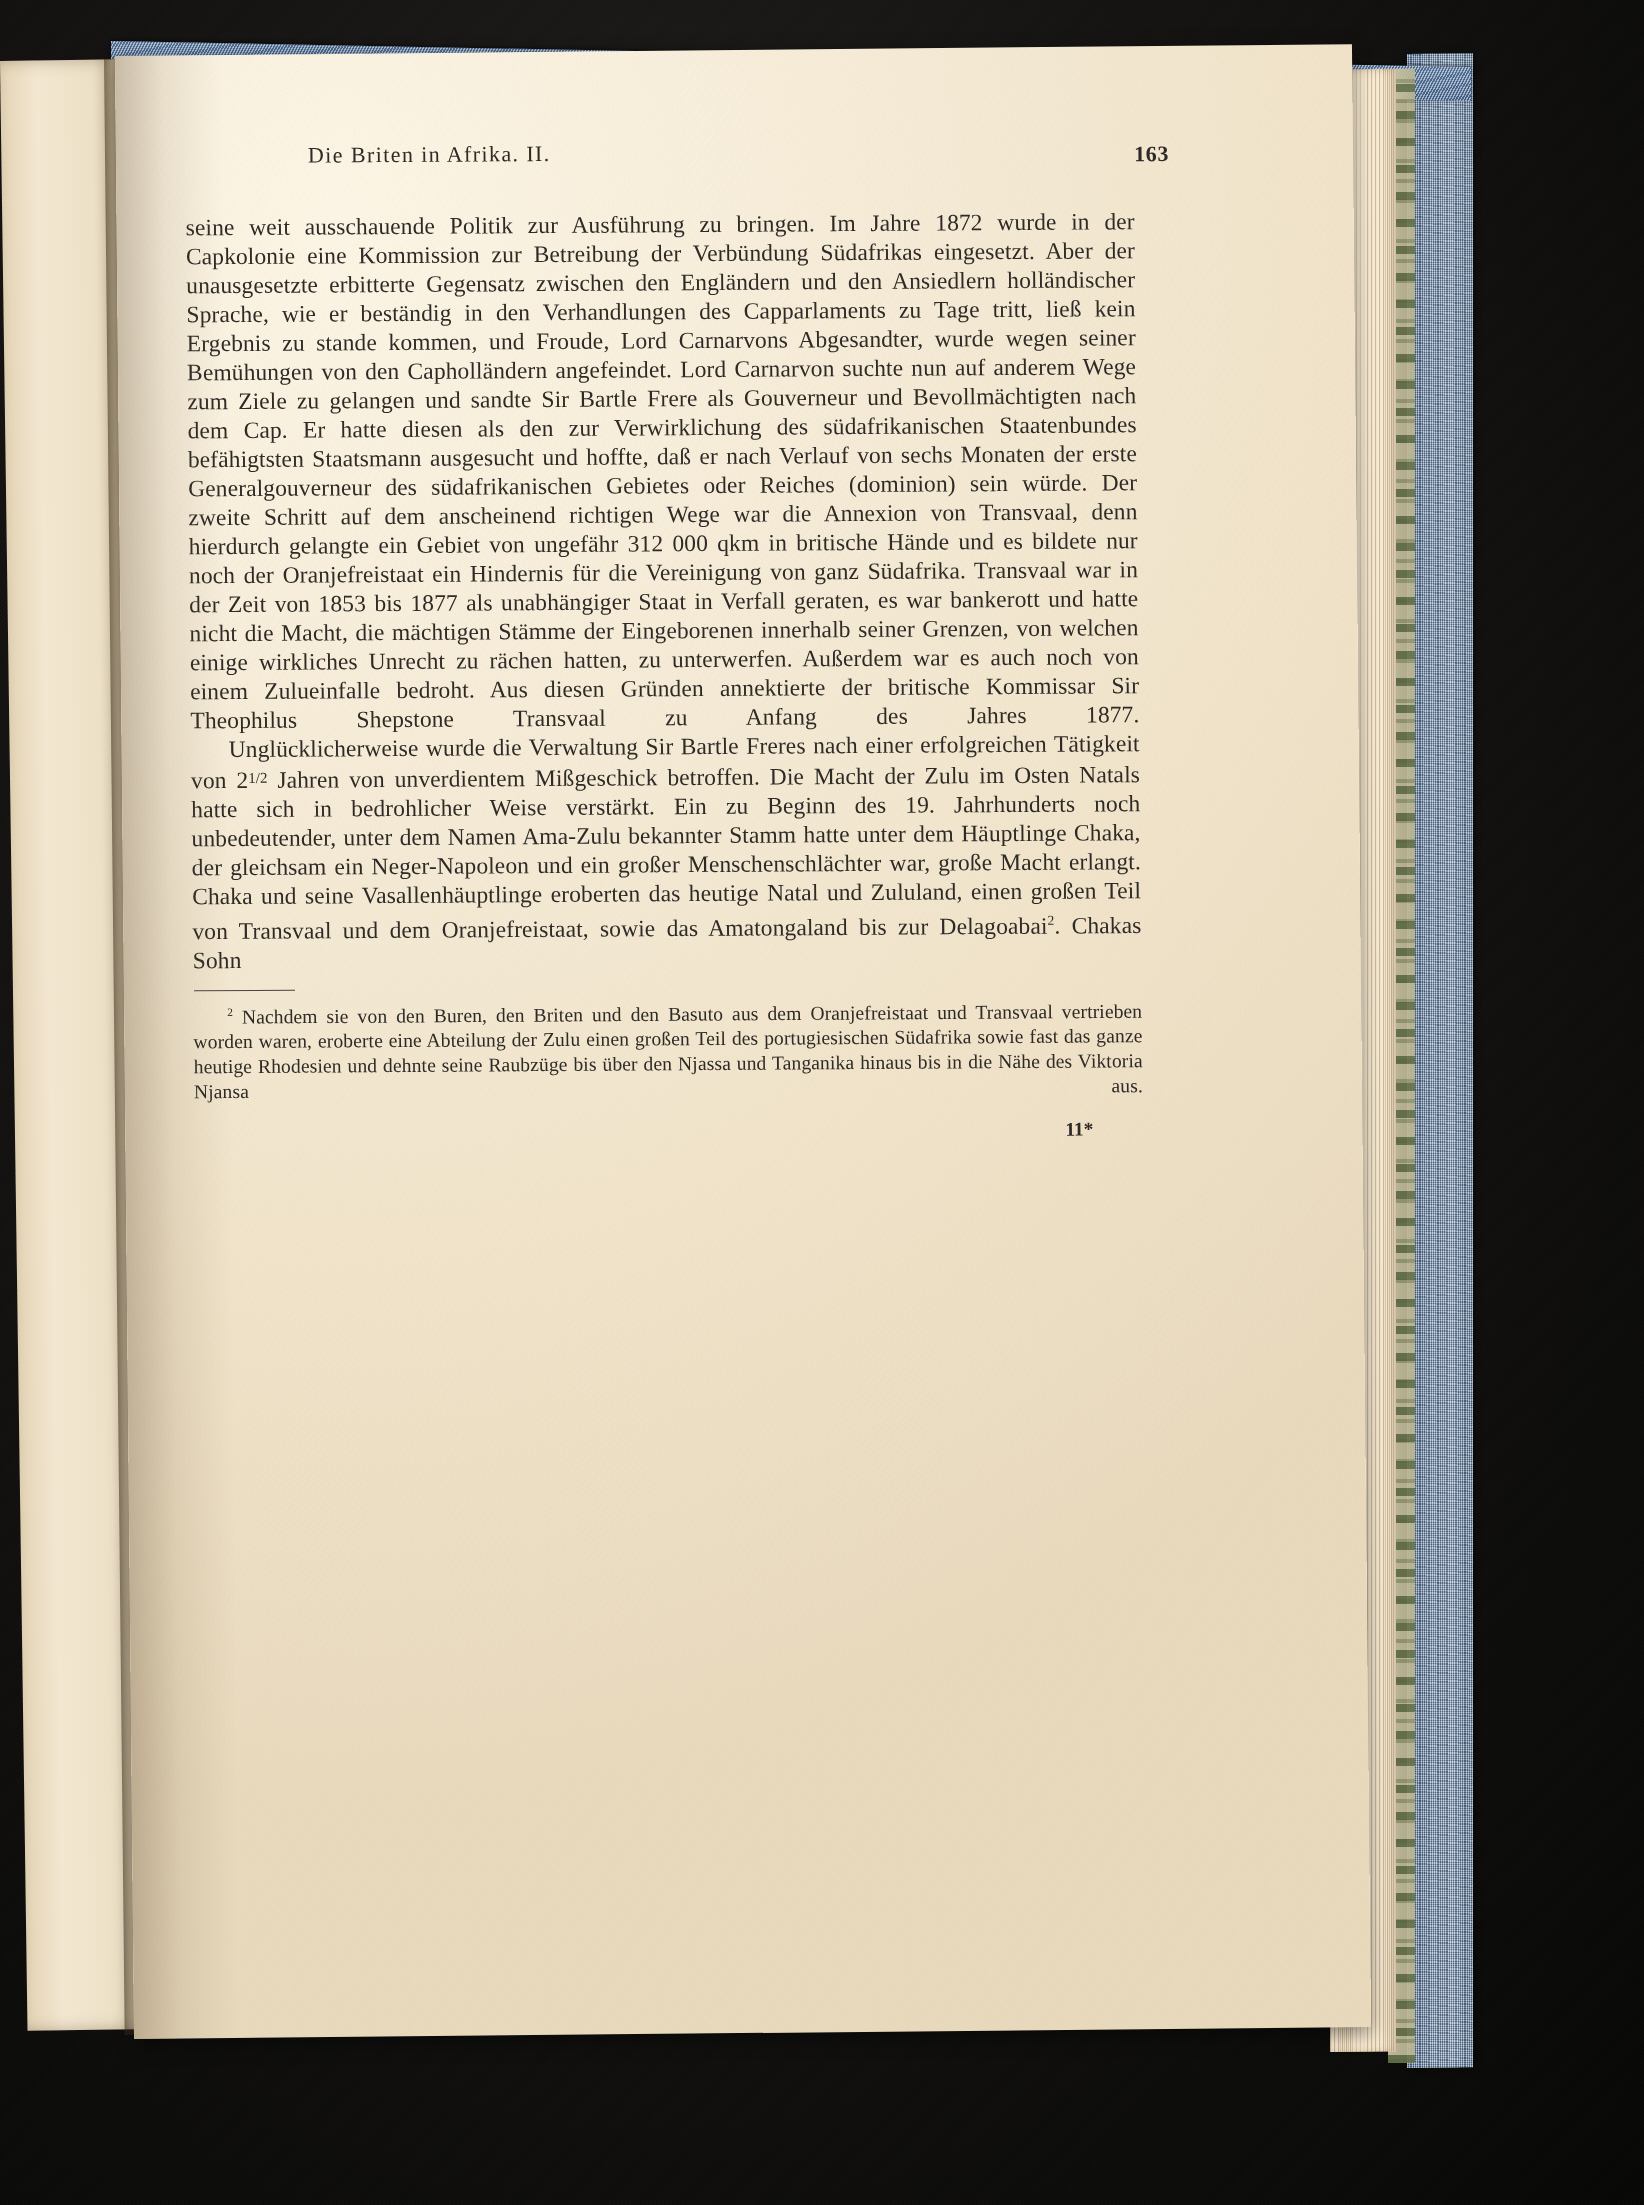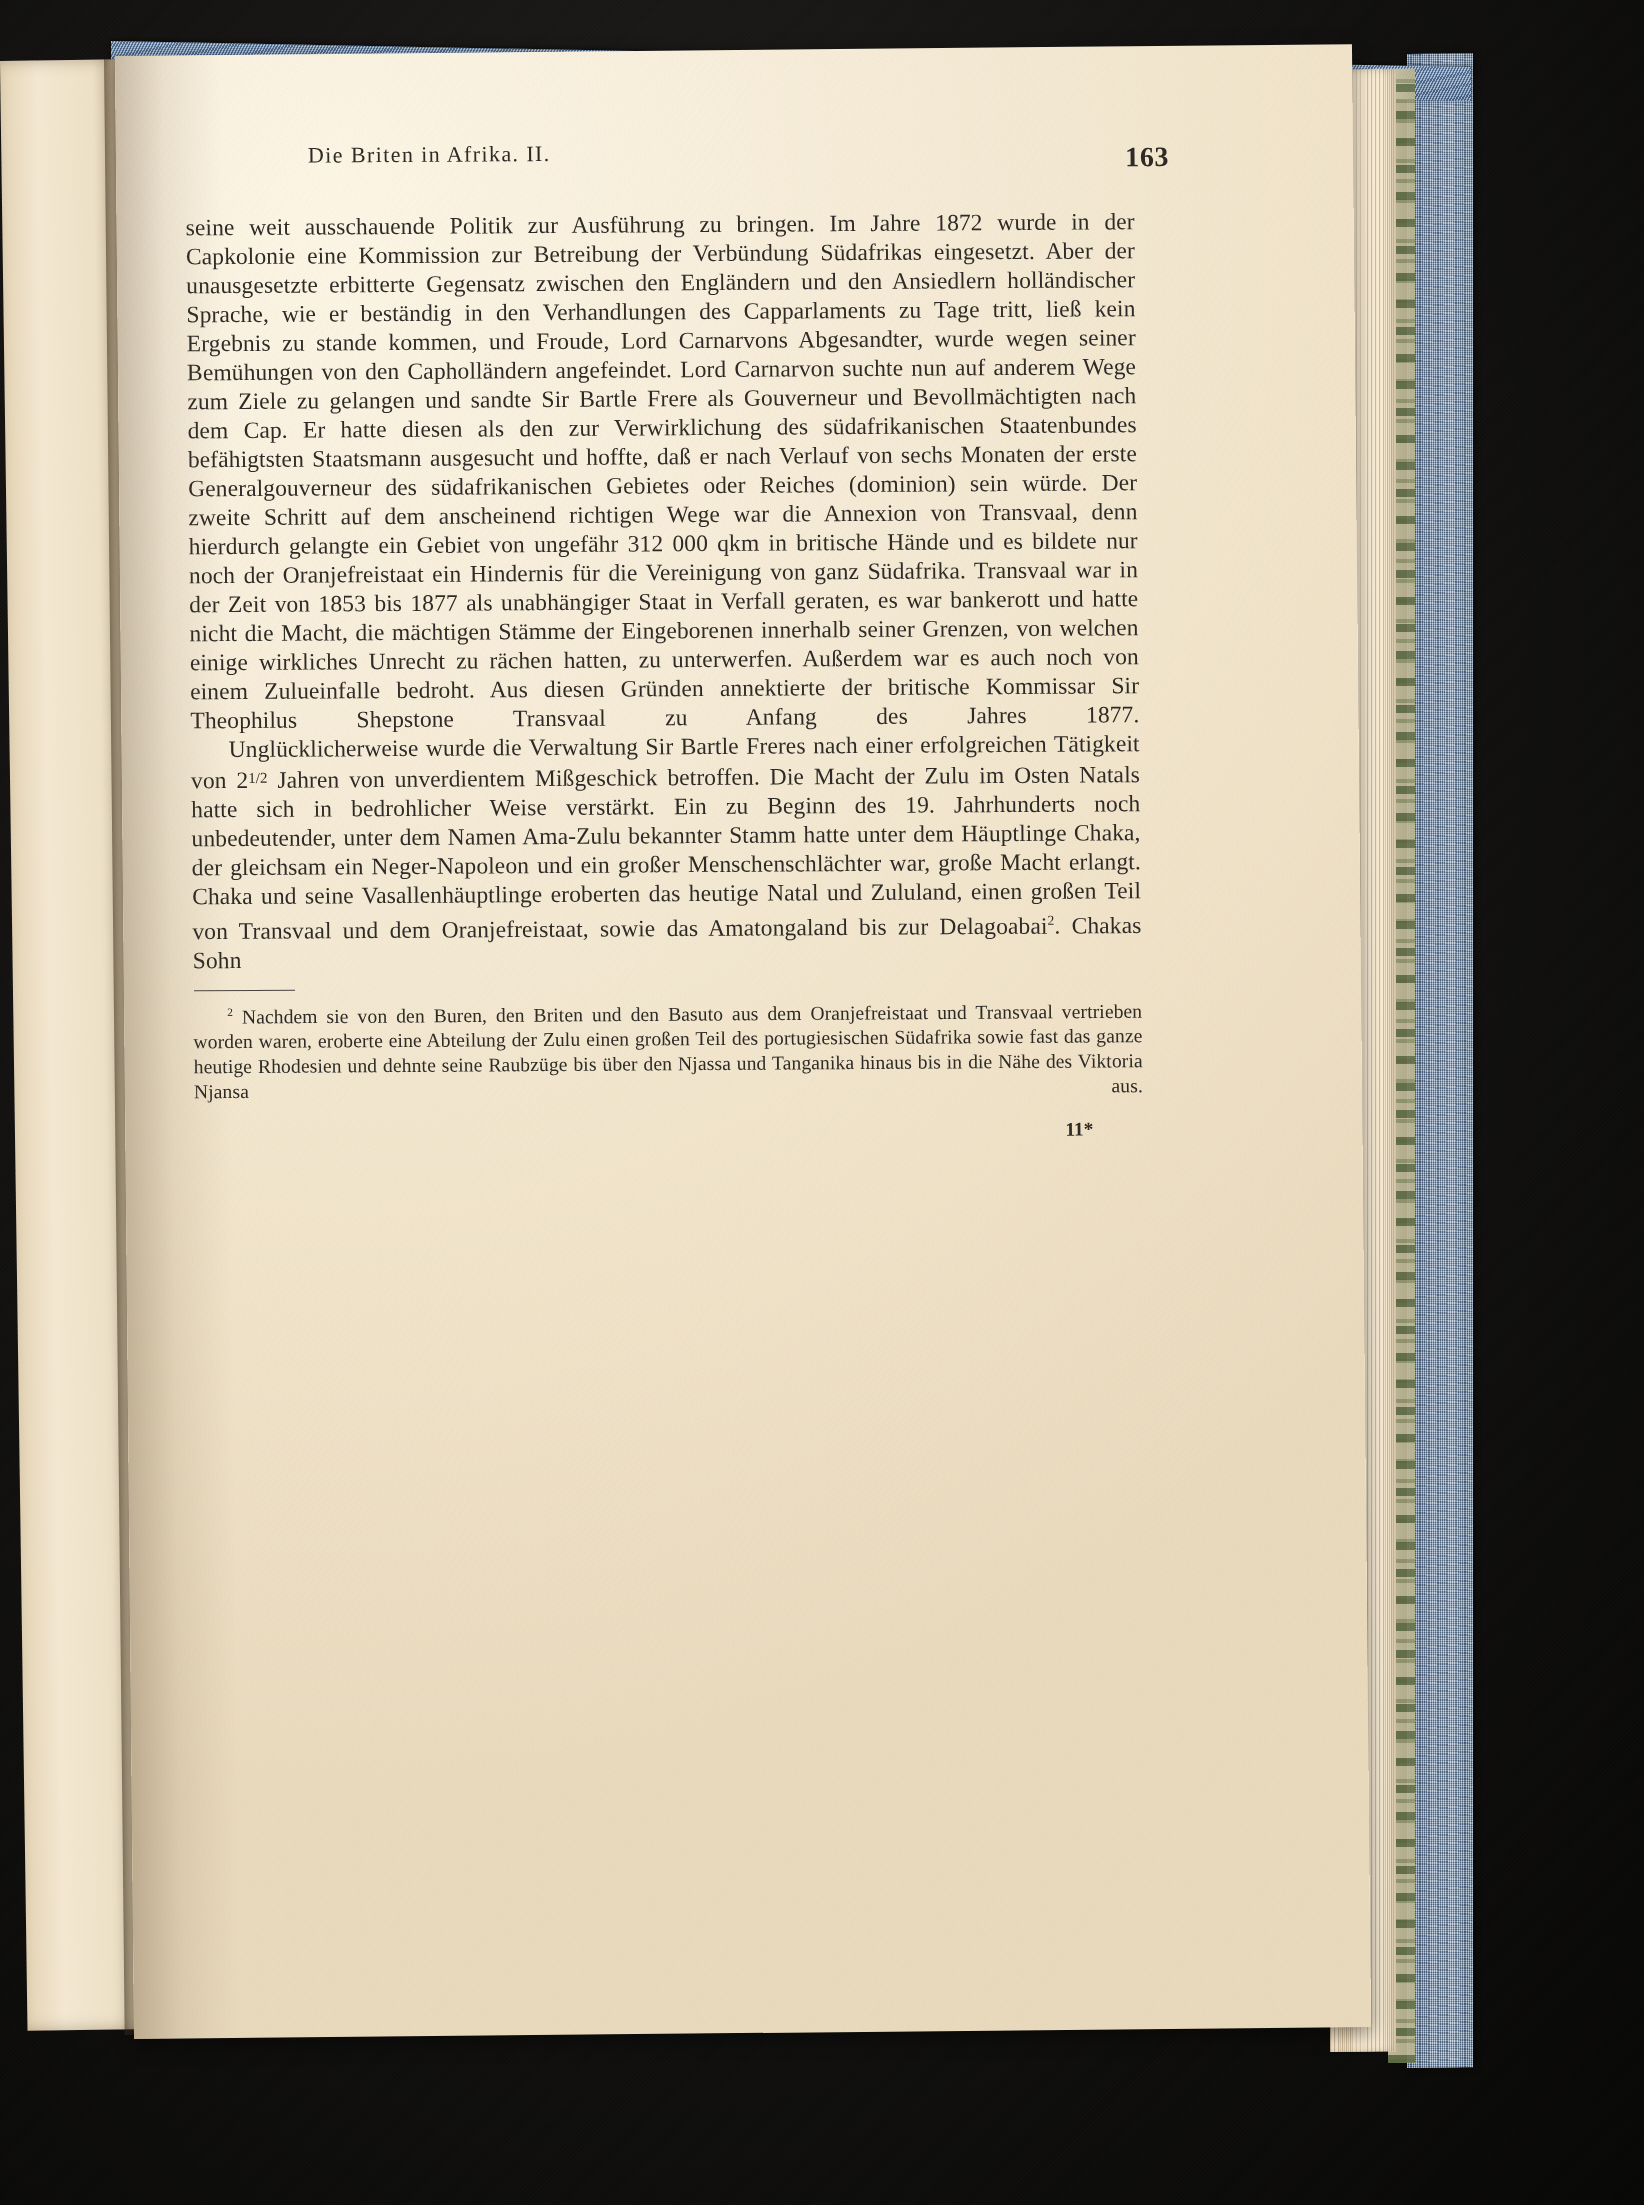--- a/index.html
+++ b/index.html
@@ -91,21 +91,21 @@
      transform:rotate(-0.6deg);transform-origin:top left;}
 
   
   .textblock{position:absolute;left:69px;top:88px;width:949px;
      color:#2e2a26;}
 
   .runhead{position:relative;height:35px;margin-bottom:35px;}
   .runhead .title{position:absolute;left:123px;top:0;
      font-size:22px;letter-spacing:1.4px;white-space:nowrap;}
   .runhead .folio{position:absolute;right:-35px;top:3.5px;
-     font-size:28px;font-weight:700;letter-spacing:0.6px;}
+     font-size:22px;font-weight:700;letter-spacing:0.6px;}
 
   p.body{margin:0;font-size:23.5px;line-height:29px;
      text-align:justify;text-align-last:justify;
      word-spacing:0.6px;letter-spacing:0.1px;}
   p.indent{text-indent:38px;}
 
   .rule{width:101px;height:0;border-top:1.8px solid #4a4340;
         margin:15.2px 0 9.4px 1.2px;}
 
   p.note{margin:0;font-size:19.6px;line-height:24.6px;

